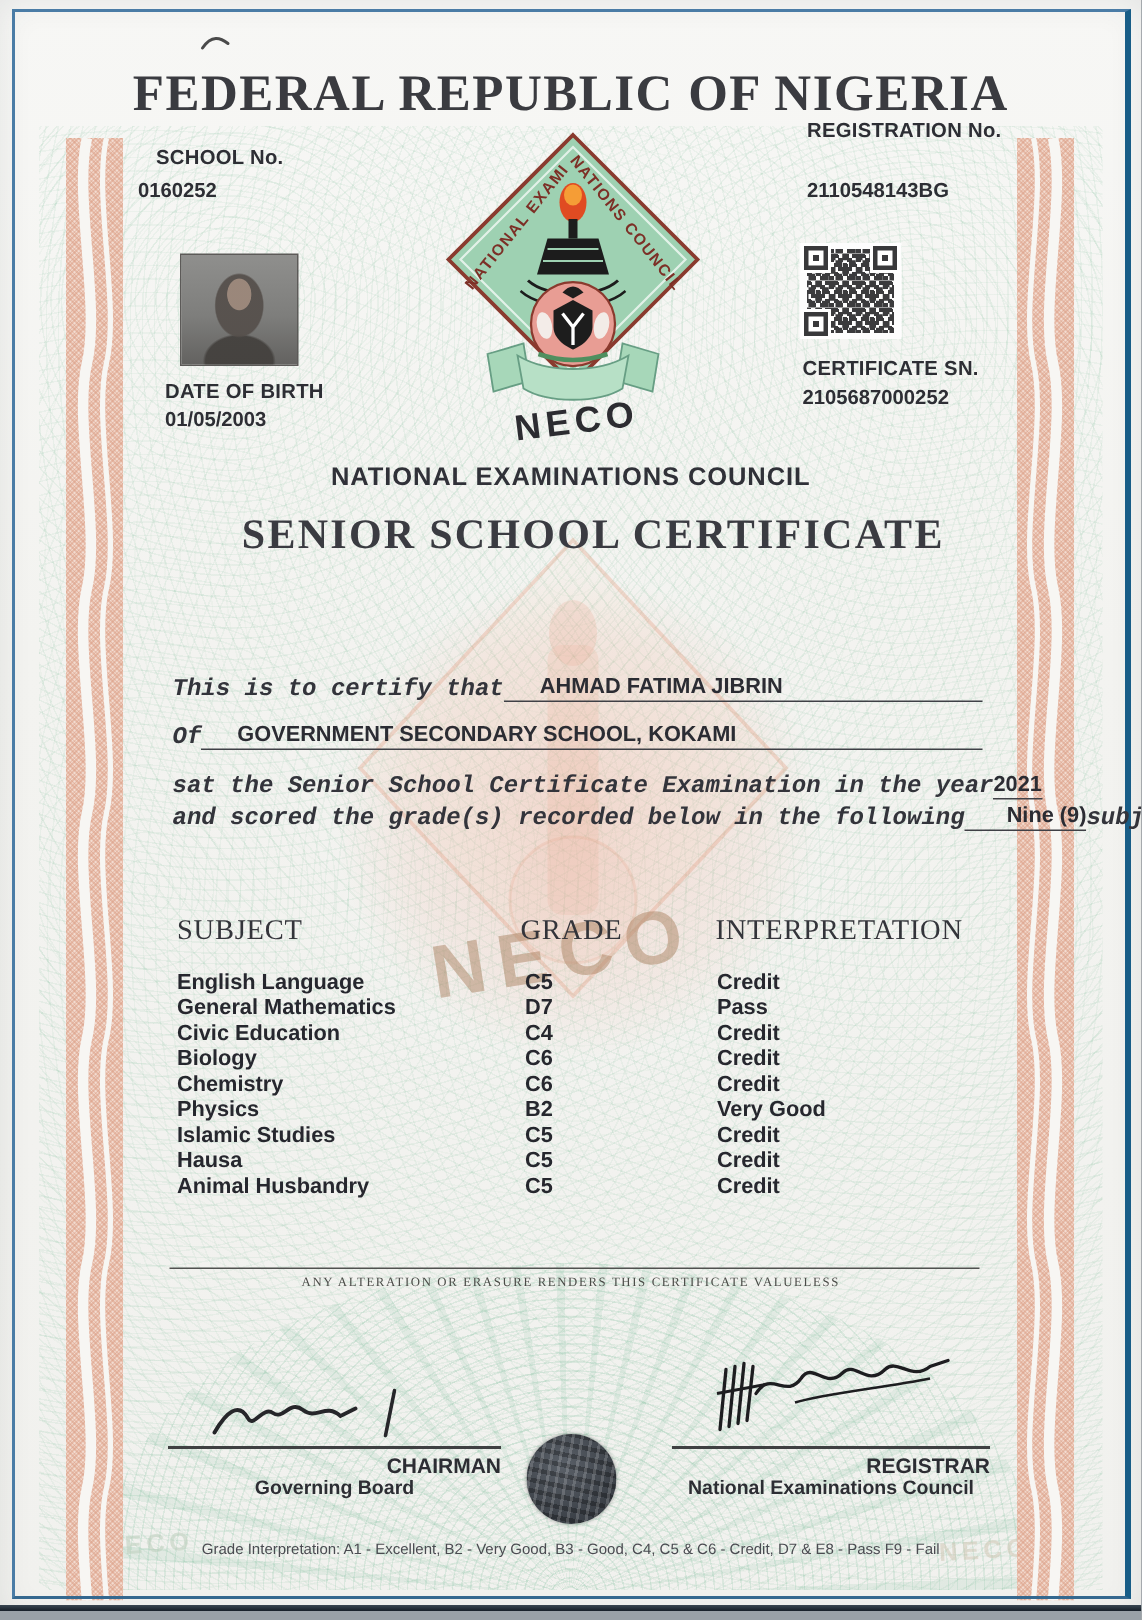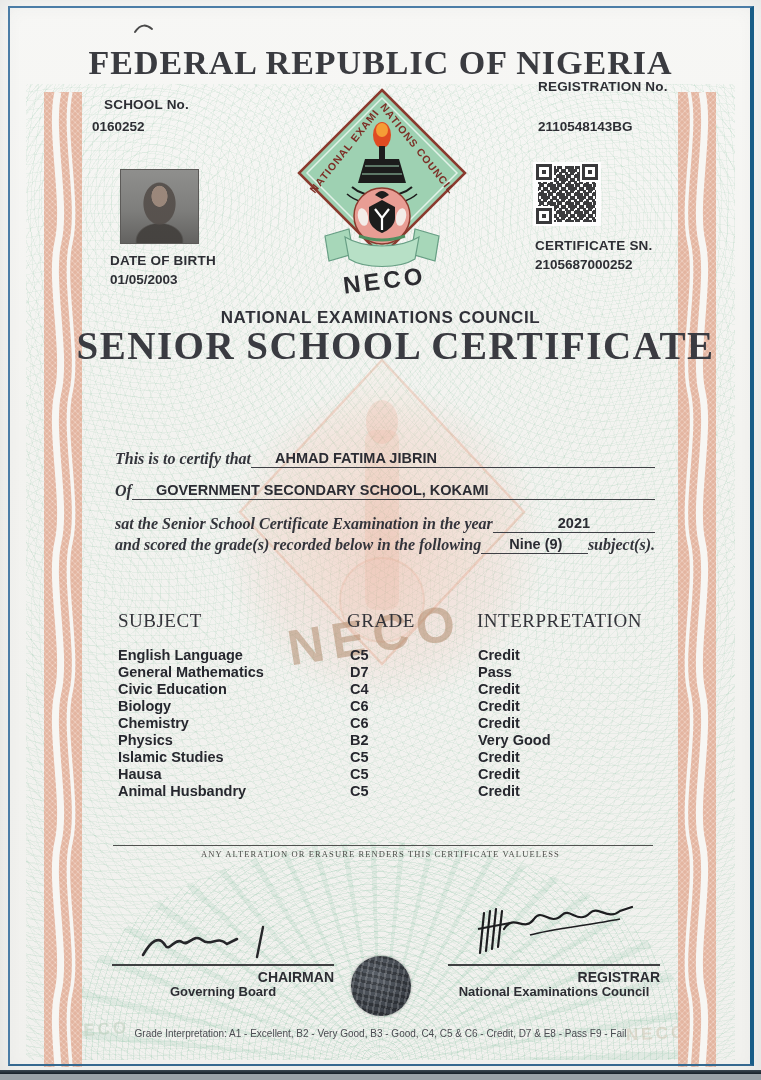--- a/index.html
+++ b/index.html
@@ -75,27 +75,27 @@
     background:
       repeating-conic-gradient(#3b3b3d 0% 25%, transparent 0% 50%) 0px 0px/6px 6px,
       repeating-conic-gradient(#3b3b3d 0% 25%, transparent 0% 50%) 1px 3px/9px 9px;
   }
   .finder { position:absolute; width:16px; height:16px; border:3px solid #39393b; background:#fff; box-shadow:0 0 0 2px #fff; }
   .finder::after { content:""; position:absolute; left:3px; top:3px; width:4px; height:4px; background:#39393b; }
 
   
   .council-line { left:0; right:0; top:308px; position:absolute; text-align:center; font-weight:bold; font-size:17px; letter-spacing:.6px; color:#303138; }
   .cert-title {
-    left:0; right:0; top:323px; position:absolute; text-align:center;
-    font-family:"Liberation Serif", serif; font-weight:bold; font-size:39px; letter-spacing:1.5px; color:#3a3b41;margin-left:30px;
+    left:0; right:0; top:341px; position:absolute; text-align:center;
+    font-family:"Liberation Serif", serif; font-weight:bold; font-size:28px; letter-spacing:1.5px; color:#3a3b41;margin-left:30px;
   }
 
   
   .cl { position:absolute; left:115px; right:106px; display:flex; align-items:flex-end; }
-  .clabel { font-family:Liberation Serif, serif; font-style:italic; font-weight:bold; font-size:16px; color:#33343b; white-space:nowrap;text-align:right; }
+  .clabel { font-family:Liberation Mono, monospace; font-style:italic; font-weight:bold; font-size:16px; color:#33343b; white-space:nowrap;text-align:right; }
   .cfill { flex:1; border-bottom:1.6px solid #3f4046; font-weight:bold; font-size:14.5px; color:#2b2c33; padding:0 0 1px 24px; white-space:nowrap; }
   .cfill.center { text-align:center; padding-left:0; }
 
   
   .thead { position:absolute; left:118px; right:96px; top:610px; display:flex;
     font-family:"Liberation Serif", serif; font-weight:normal; font-size:19px; letter-spacing:.5px; color:#33343a; }
   .thead .c1 { width:229px; } .thead .c2 { width:130px; } .thead .c3 { flex:1; }
   .tbody { position:absolute; left:118px; right:96px; top:647px; }
   .trow { display:flex; height:16.9px; align-items:center; font-weight:bold; font-size:14.5px; color:#26272e; }
   .trow .c1 { width:232px; } .trow .c2 { width:128px; } .trow .c3 { flex:1; }

